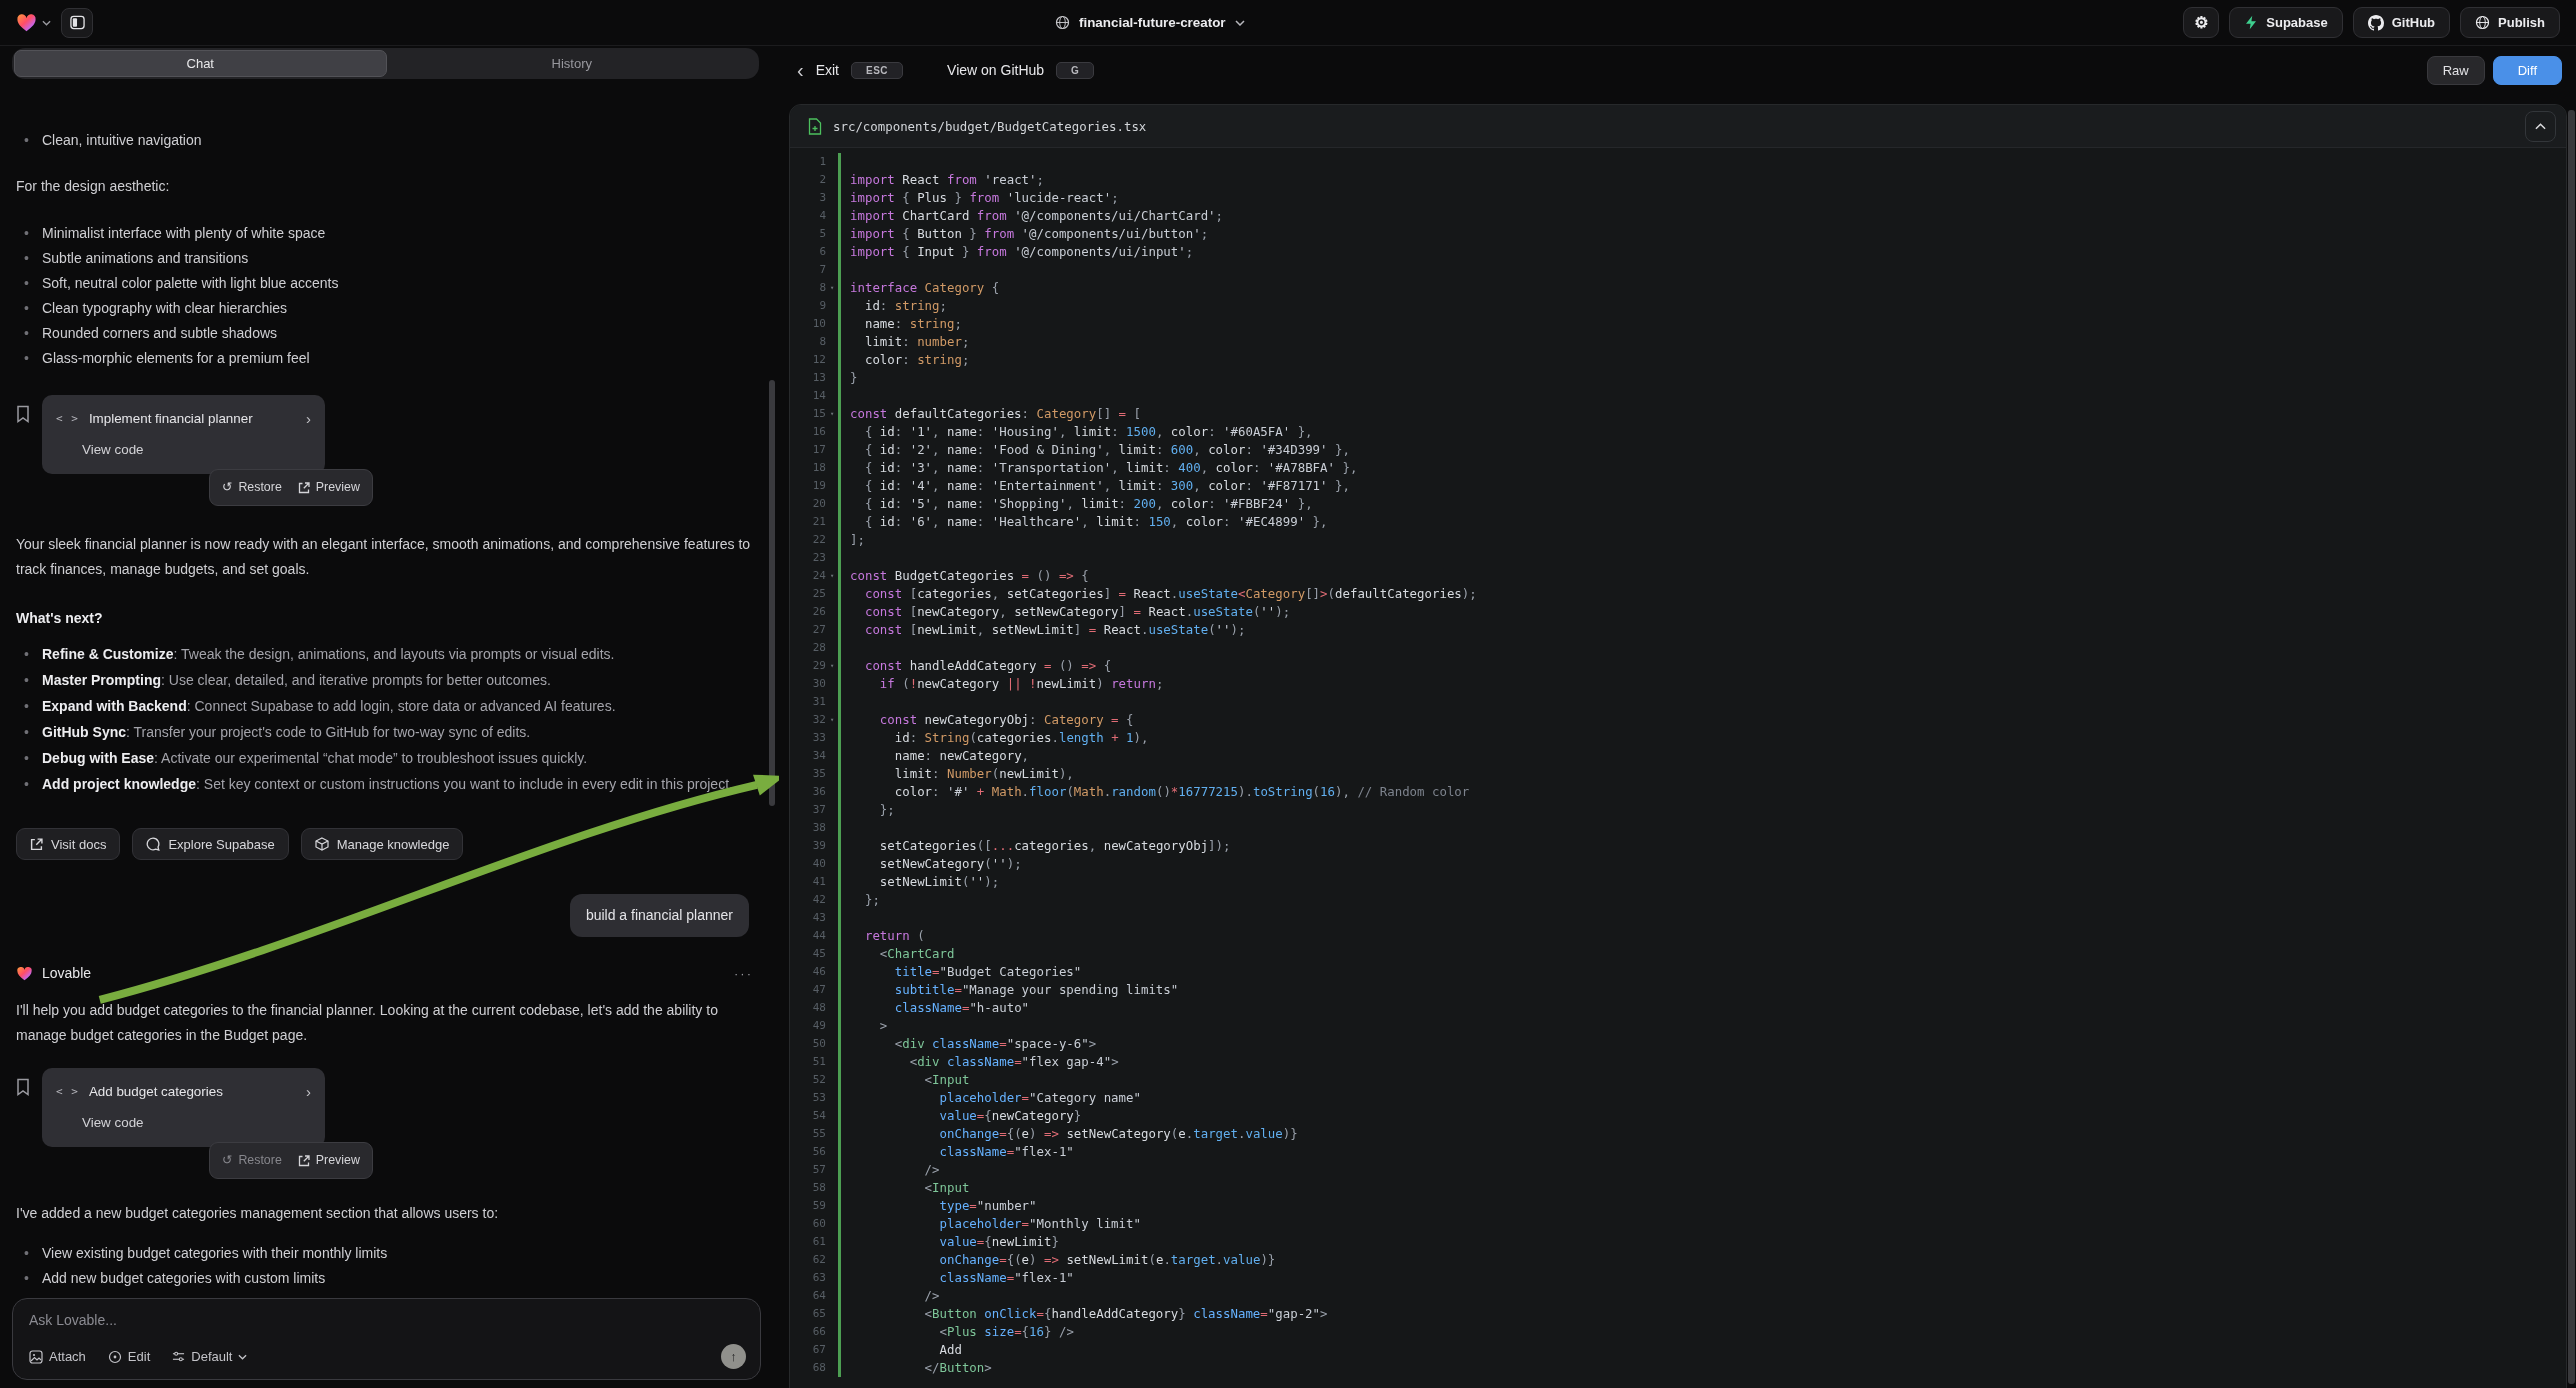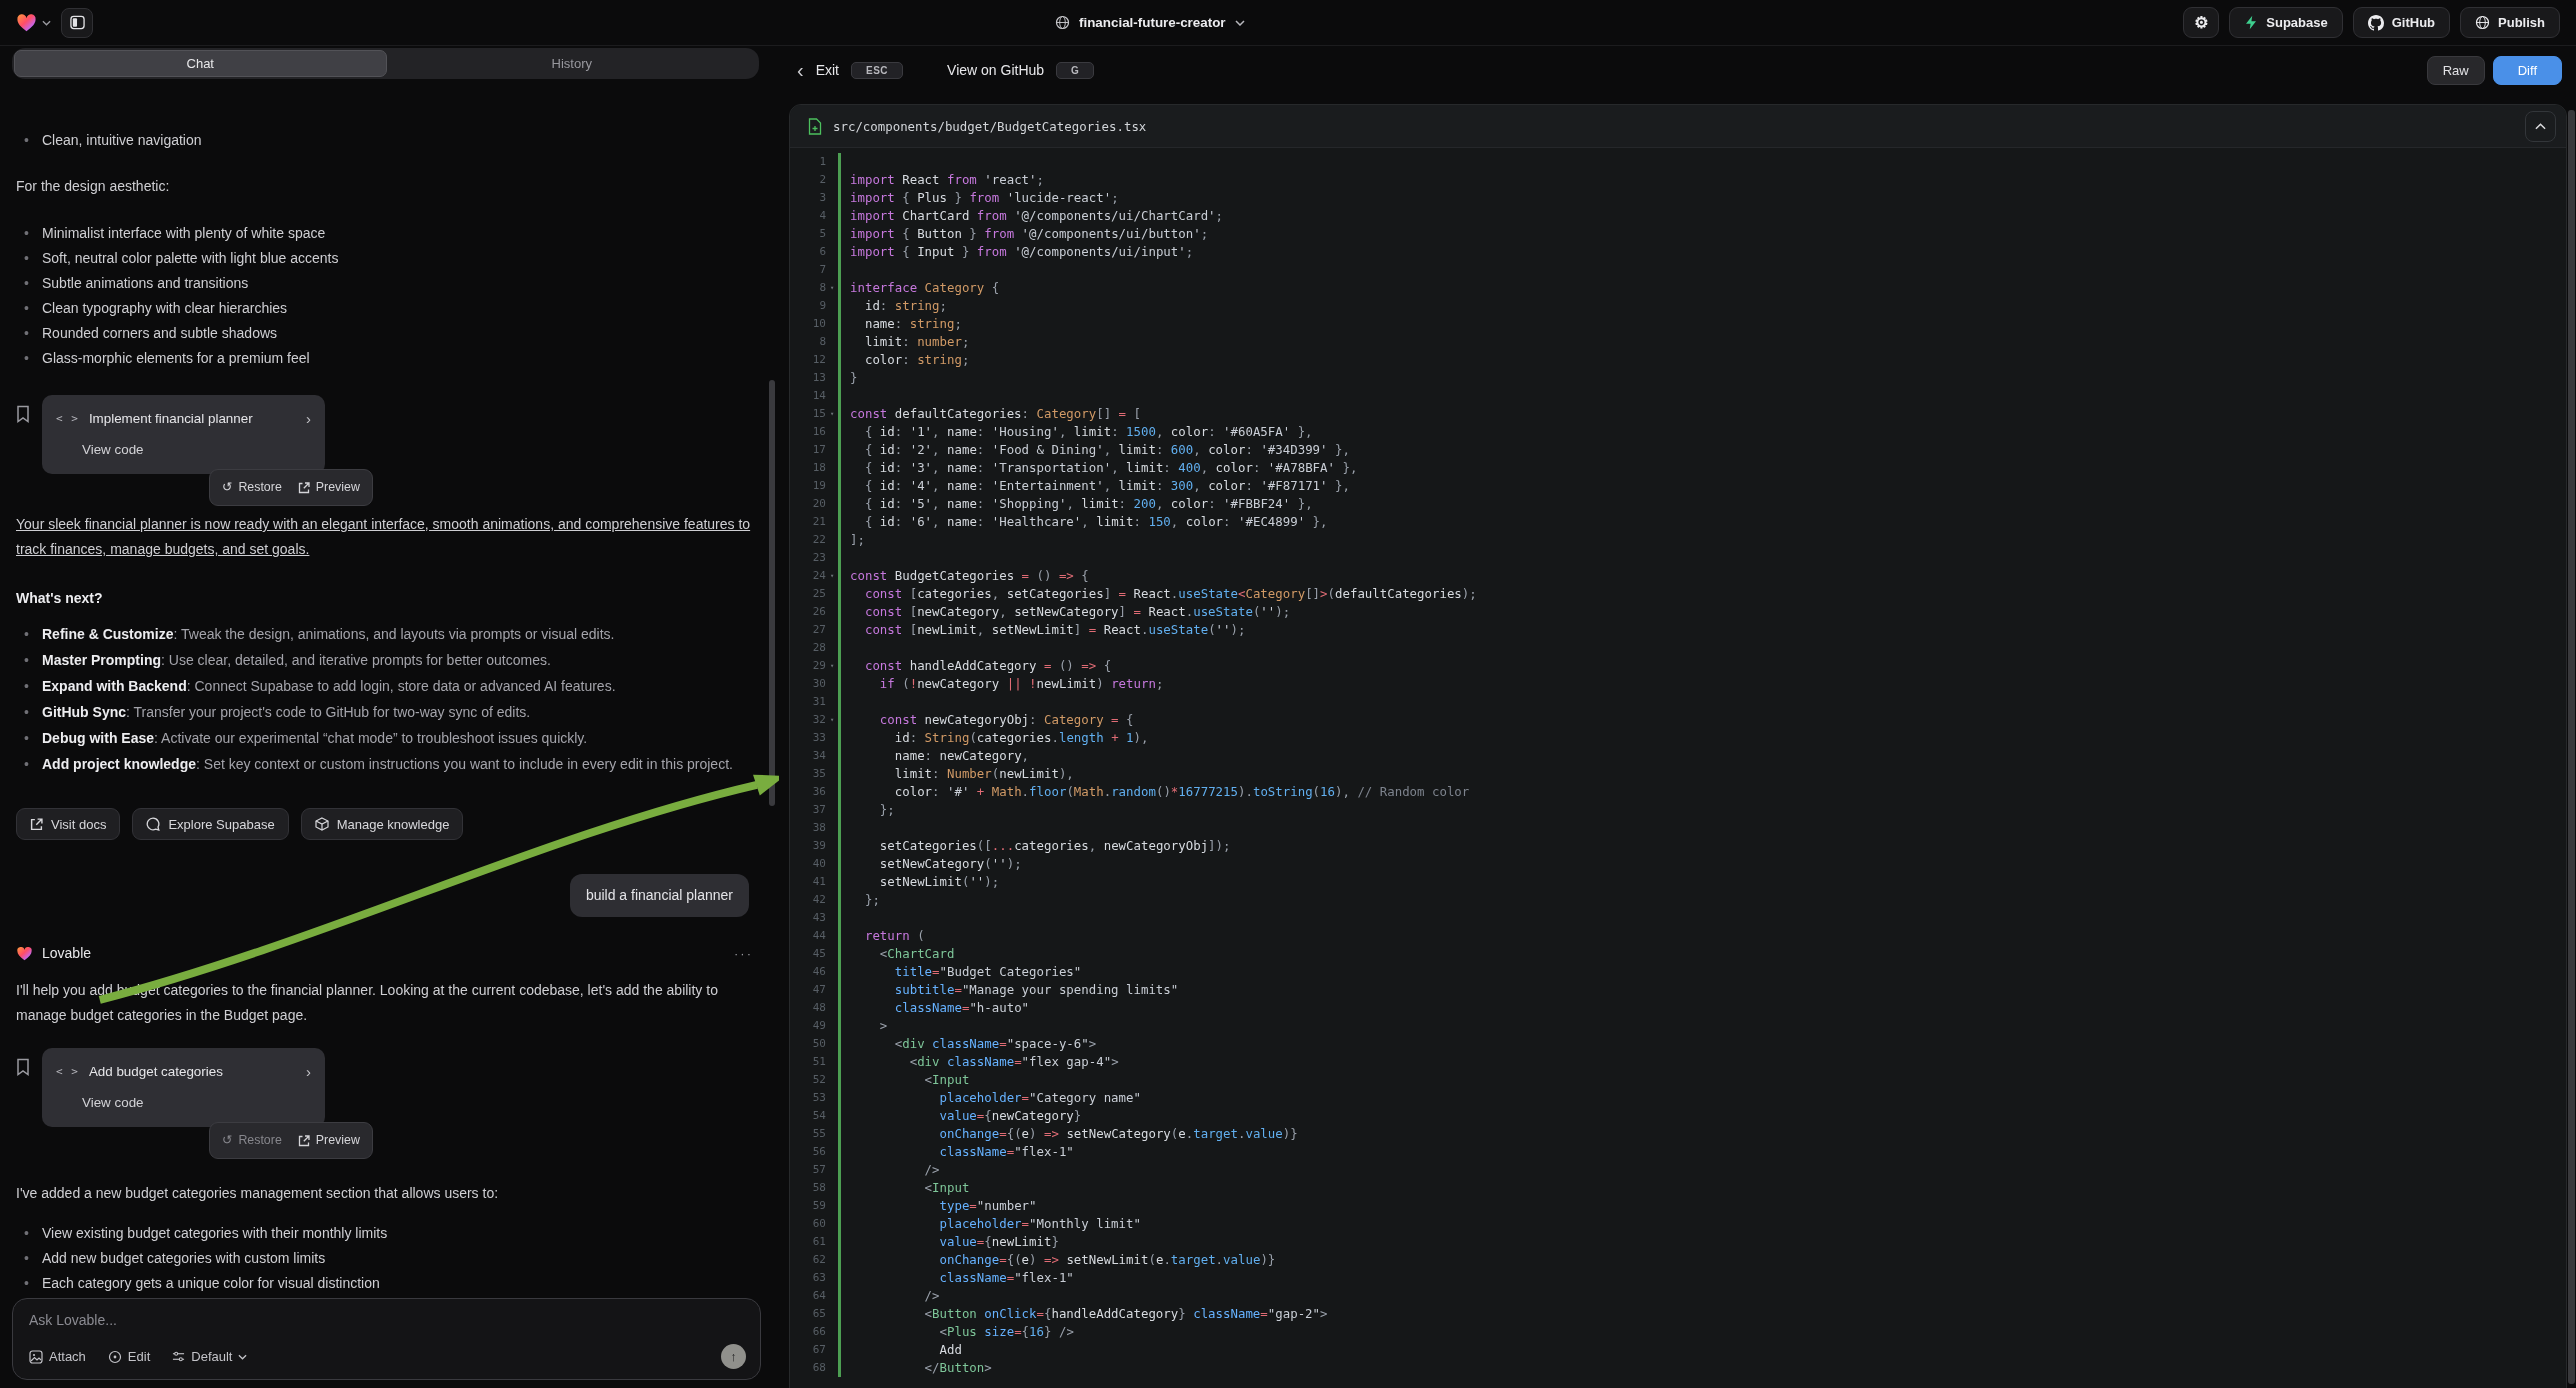--- a/index.html
+++ b/index.html
@@ -189,22 +189,22 @@
 
     <div class="chat-scroll">
       <ul class="bullet-list" style="margin-top:0;">
         <li>Clean, intuitive navigation</li>
       </ul>
 
       <div class="para" style="margin-top:21px;">For the design aesthetic:</div>
 
       <ul class="bullet-list" style="margin-top:22px;">
         <li>Minimalist interface with plenty of white space</li>
+        <li>Subtle animations and transitions</li>
         <li>Soft, neutral color palette with light blue accents</li>
-        <li>Subtle animations and transitions</li>
         <li>Clean typography with clear hierarchies</li>
         <li>Rounded corners and subtle shadows</li>
         <li>Glass-morphic elements for a premium feel</li>
       </ul>
 
       <div class="ver-row" style="margin-top:24px;">
         <span class="bookmark">
           <svg width="14" height="18" viewBox="0 0 14 18">
               <path d="M2 1.5h10v15l-5-3.6-5 3.6z" fill="none" stroke="#9a9aa0" stroke-width="1.5"></path>
             </svg>
@@ -227,21 +227,21 @@
               <svg width="12" height="12" viewBox="0 0 12 12">
                   <path d="M4.5 1.5H1.5v9h9v-3" fill="none" stroke="#d5d5d9" stroke-width="1.3"></path>
                   <path d="M7 1h4v4M11 1 5.8 6.2" fill="none" stroke="#d5d5d9" stroke-width="1.3"></path>
                 </svg>
               <span>Preview</span>
             </span>
           </div>
         </div>
       </div>
 
-      <div class="para" style="margin-top:6px; max-width:737px;text-decoration:underline;">Your sleek financial planner is now ready with an elegant interface, smooth animations, and comprehensive features to track finances, manage budgets, and set goals.</div>
+      <div class="para" style="margin-top:26px; max-width:737px;">Your sleek financial planner is now ready with an elegant interface, smooth animations, and comprehensive features to track finances, manage budgets, and set goals.</div>
 
       <div class="bold-head" style="margin-top:24px;">What's next?</div>
 
       <ul class="bullet-list wn" style="margin-top:11px; max-width:747px;">
         <li><strong>Refine &amp; Customize</strong><span>: Tweak the design, animations, and layouts via prompts or visual edits.</span></li>
         <li><strong>Master Prompting</strong><span>: Use clear, detailed, and iterative prompts for better outcomes.</span></li>
         <li><strong>Expand with Backend</strong><span>: Connect Supabase to add login, store data or advanced AI features.</span></li>
         <li><strong>GitHub Sync</strong><span>: Transfer your project's code to GitHub for two-way sync of edits.</span></li>
         <li><strong>Debug with Ease</strong><span>: Activate our experimental “chat mode” to troubleshoot issues quickly.</span></li>
         <li><strong>Add project knowledge</strong><span>: Set key context or custom instructions you want to include in every edit in this project.</span></li>

